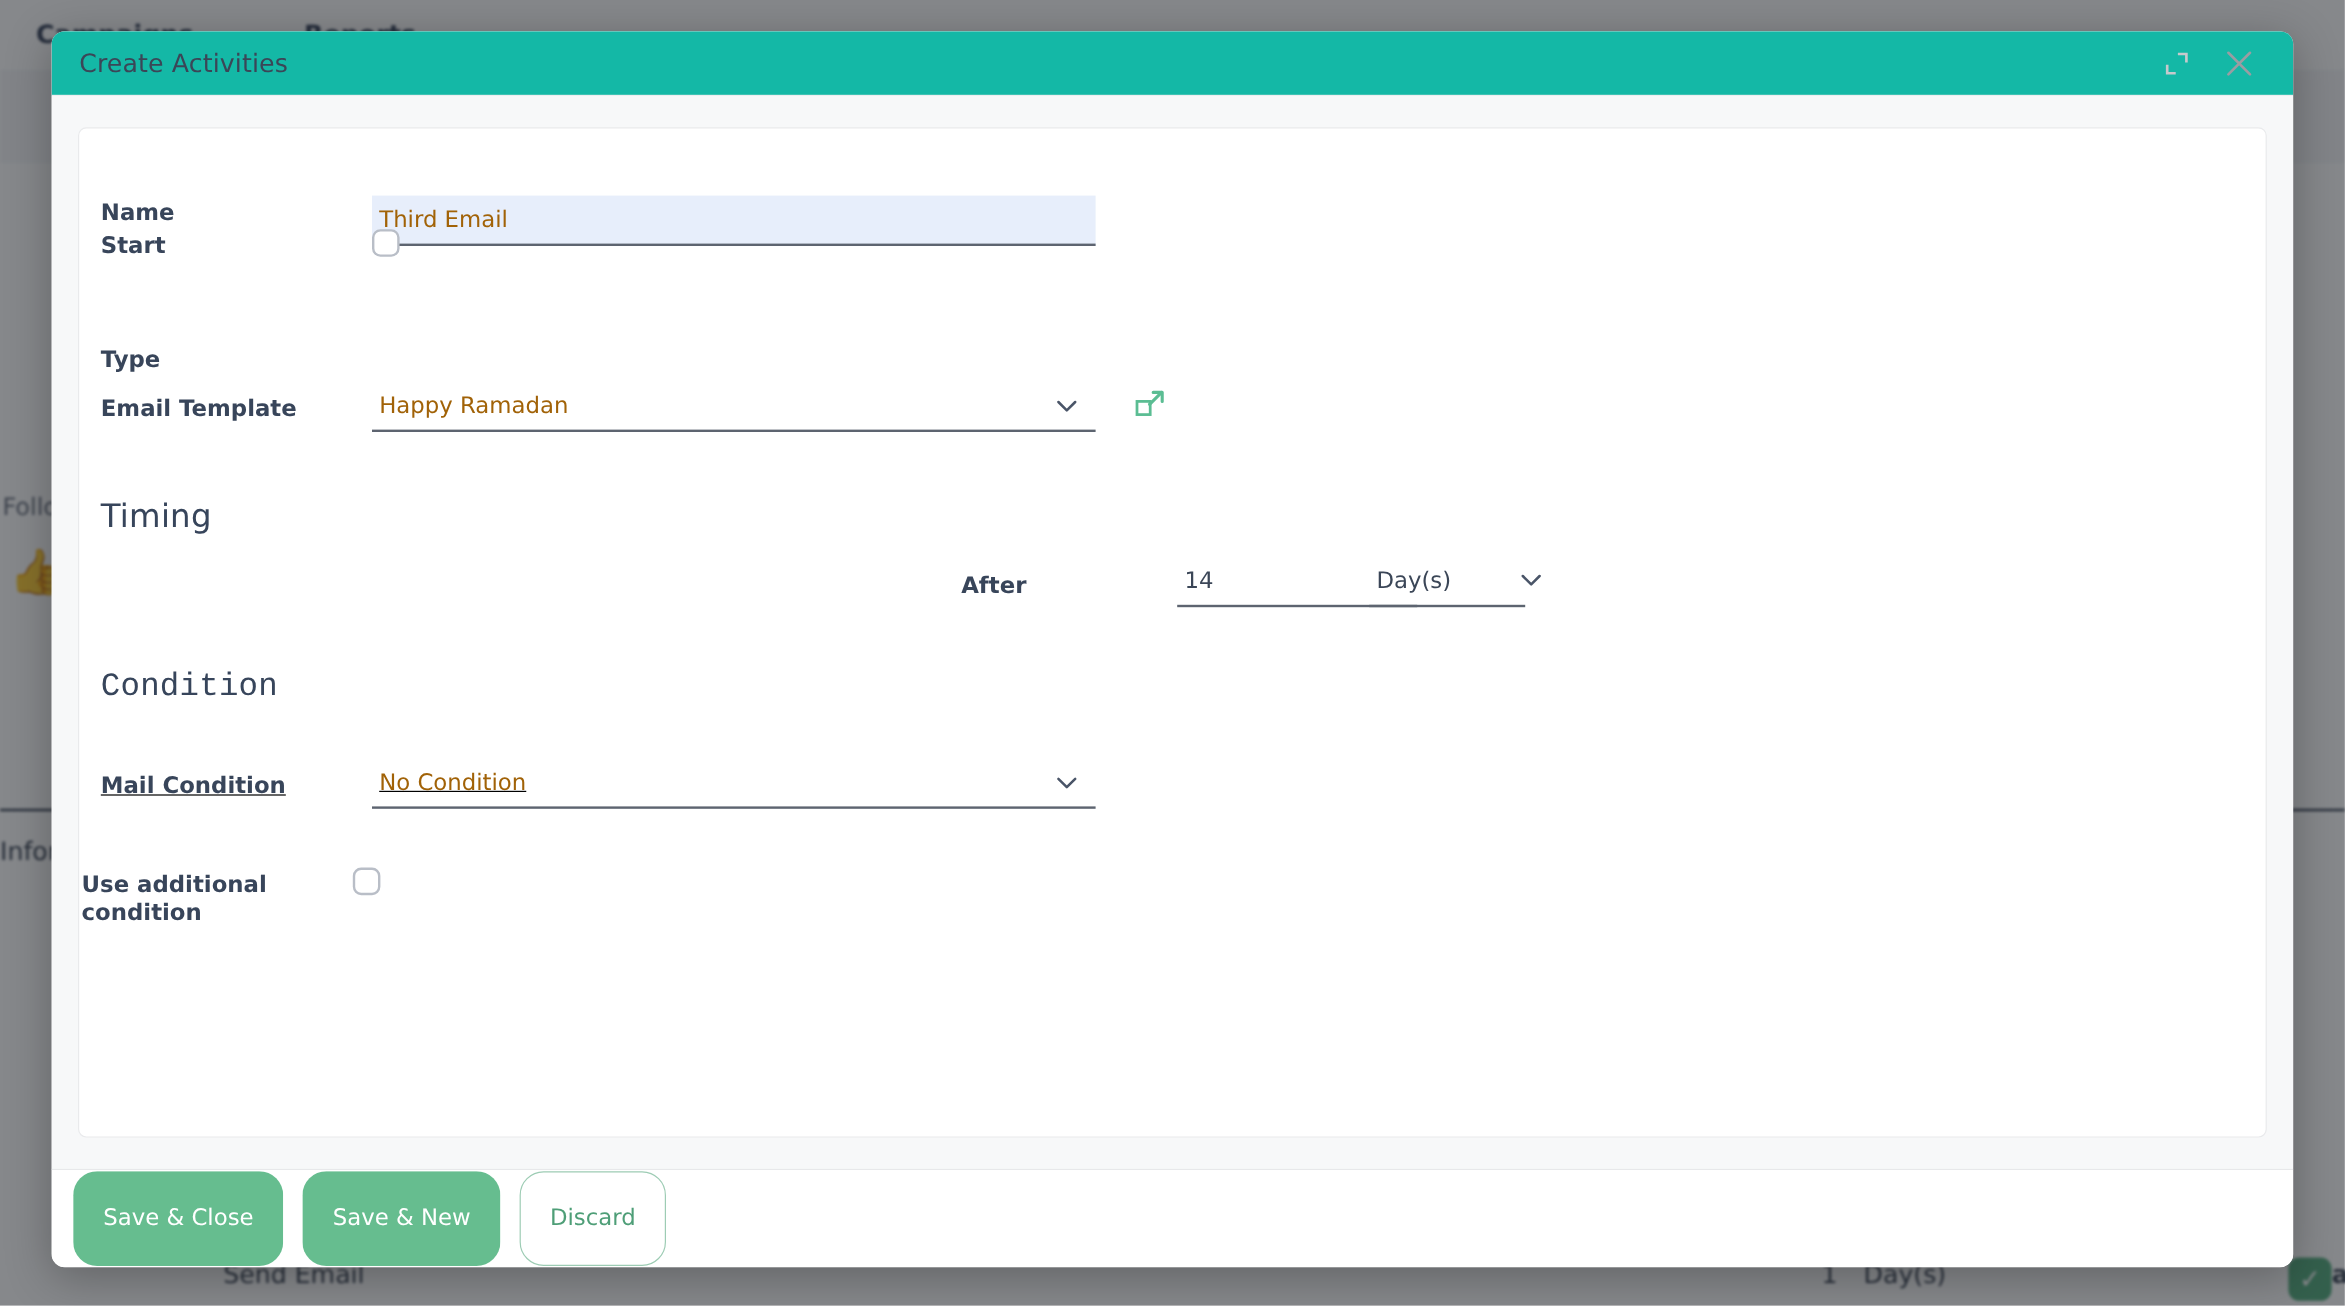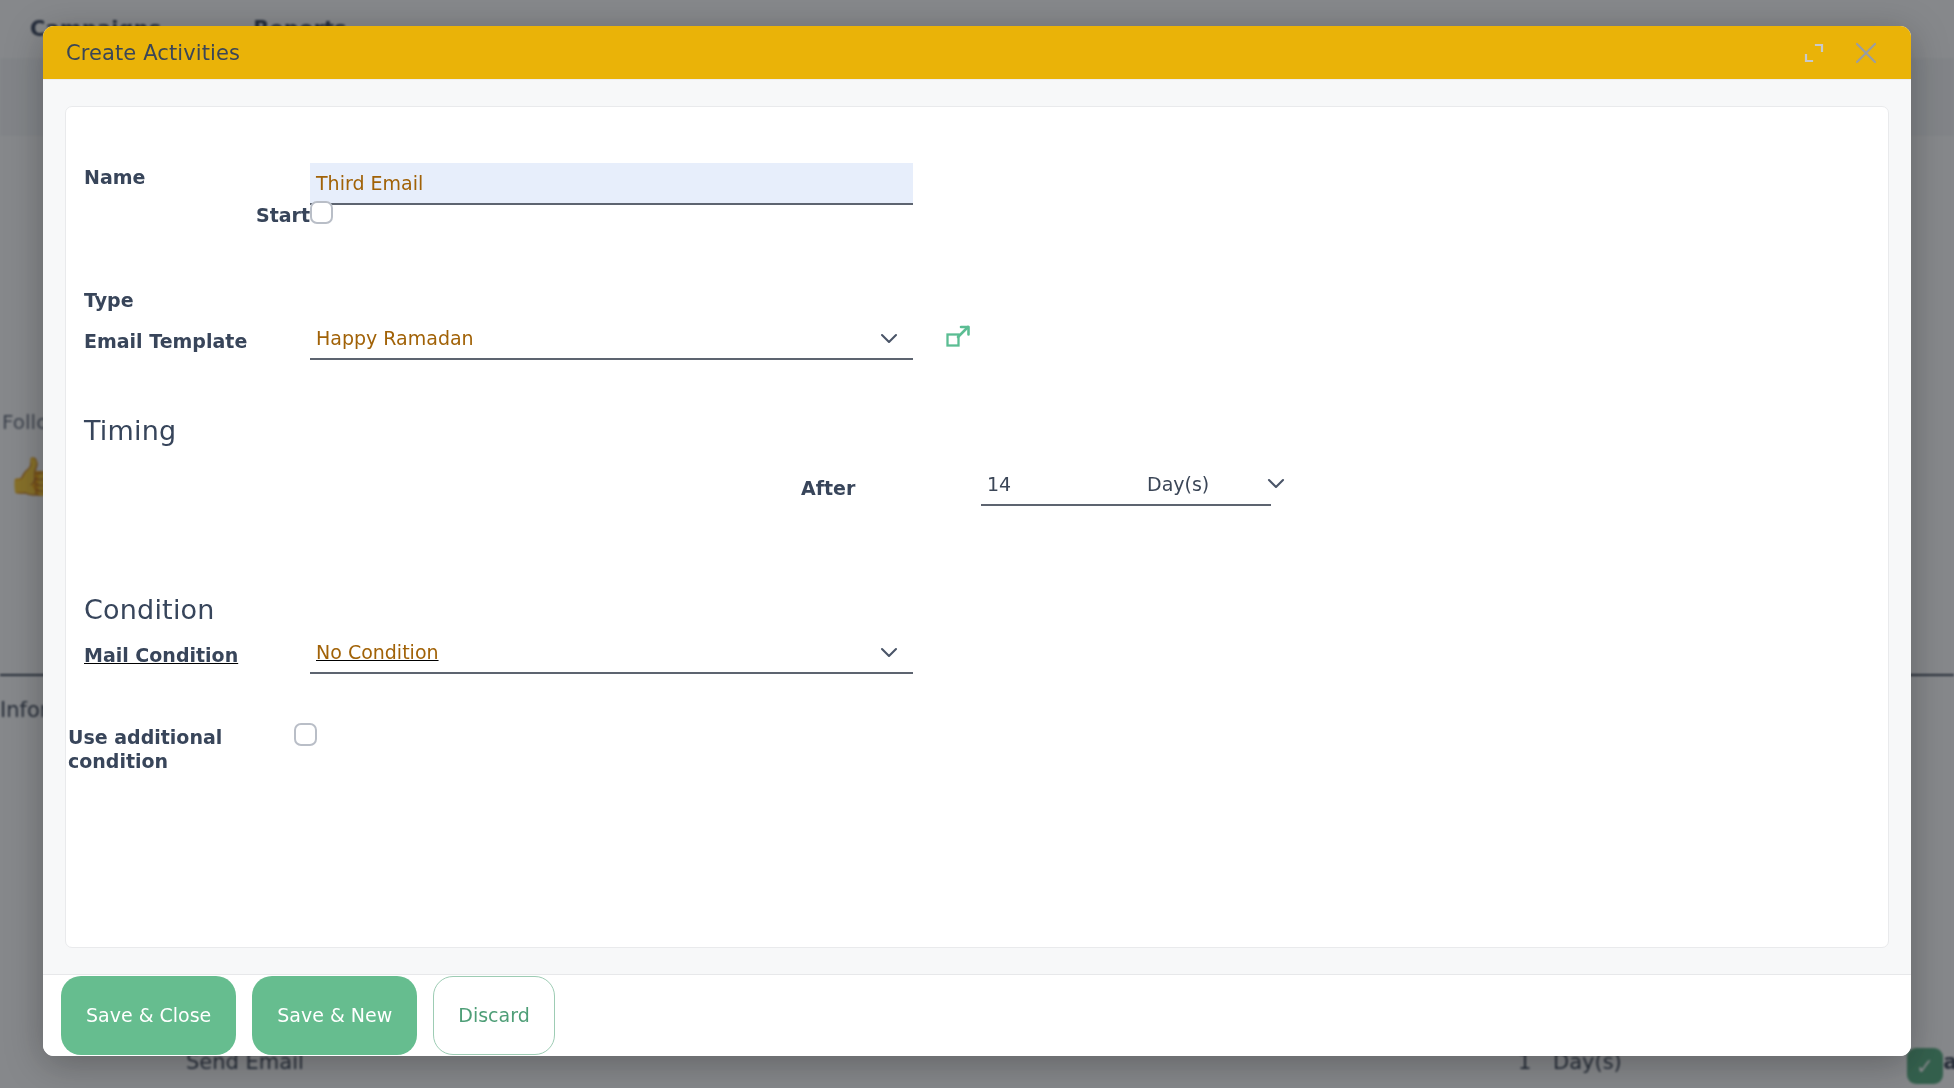--- a/index.html
+++ b/index.html
@@ -135,21 +135,21 @@
     background: #ffffff;
     border-radius: 11px;
     box-shadow: 0 8px 38px rgba(0,0,0,.28);
     display: flex;
     flex-direction: column;
     overflow: hidden;
   }
   .modal-header {
     height: 54px;
     flex: 0 0 54px;
-    background: #eab308;
+    background: #14b8a6;
     display: flex;
     align-items: center;
     padding: 0 30px 0 23px;
     border-bottom: 1px solid #edeef0;
   }
   .modal-title {
     font-size: 21px;
     color: #3b4657;
     letter-spacing: .1px;
   }
@@ -363,21 +363,21 @@
   <div class="modal-body">
     <div class="form-card">
 
       <div class="row" style="left:18px; top:56px;">
         <div class="lbl">Name</div>
         <div class="fld">
           <div class="fld-underline filledbg">Third Email</div>
         </div>
       </div>
 
-      <div class="row" style="left:18px; top:94px;text-align:right;">
+      <div class="row" style="left:18px; top:84px;">
         <div class="lbl">Start</div>
         <div class="fld">
           <div class="checkbox"></div>
         </div>
       </div>
 
       <div class="row" style="left:18px; top:179px;">
         <div class="lbl">Type</div>
       </div>
 
@@ -407,21 +407,21 @@
 
       <div class="num-field" style="left:915px; top:366px;">14</div>
 
       <div class="unit-field" style="left:1075px; top:366px;">Day(s)</div>
       <span class="unit-chev" style="left:1200px; top:366px;">
         <svg width="20" height="20" viewBox="0 0 20 20">
             <path d="M3 7 L10 14 L17 7" fill="none" stroke="#4a5568" stroke-width="2.1" stroke-linecap="round" stroke-linejoin="round"></path>
           </svg>
       </span>
 
-      <div class="section-title" style="left:18px; top:487px;">Condition</div>
+      <div class="section-title" style="left:18px; top:451px;font-family:Liberation Mono, monospace;">Condition</div>
 
       <div class="row" style="left:18px; top:534px;text-decoration:underline;">
         <div class="lbl">Mail Condition</div>
         <div class="fld">
           <div class="fld-underline">No Condition</div>
           <span class="chev-dd">
             <svg width="20" height="20" viewBox="0 0 20 20">
                 <path d="M3 7 L10 14 L17 7" fill="none" stroke="#4a5568" stroke-width="2.1" stroke-linecap="round" stroke-linejoin="round"></path>
               </svg>
           </span>

